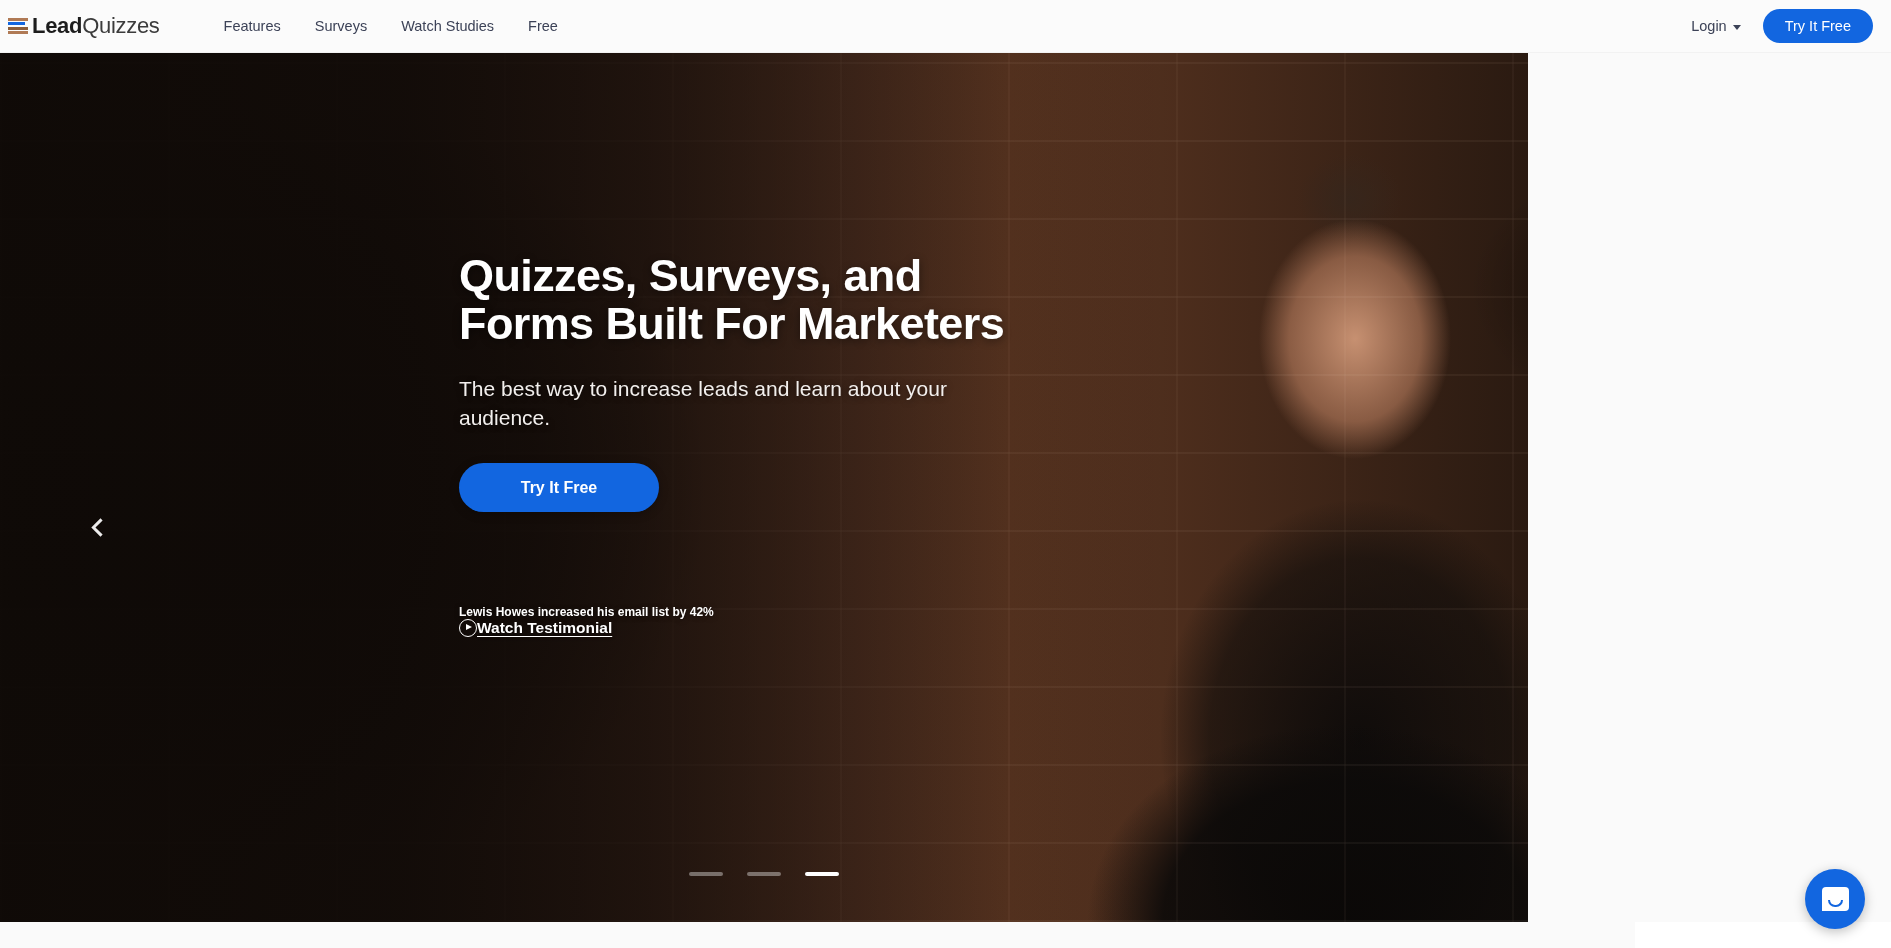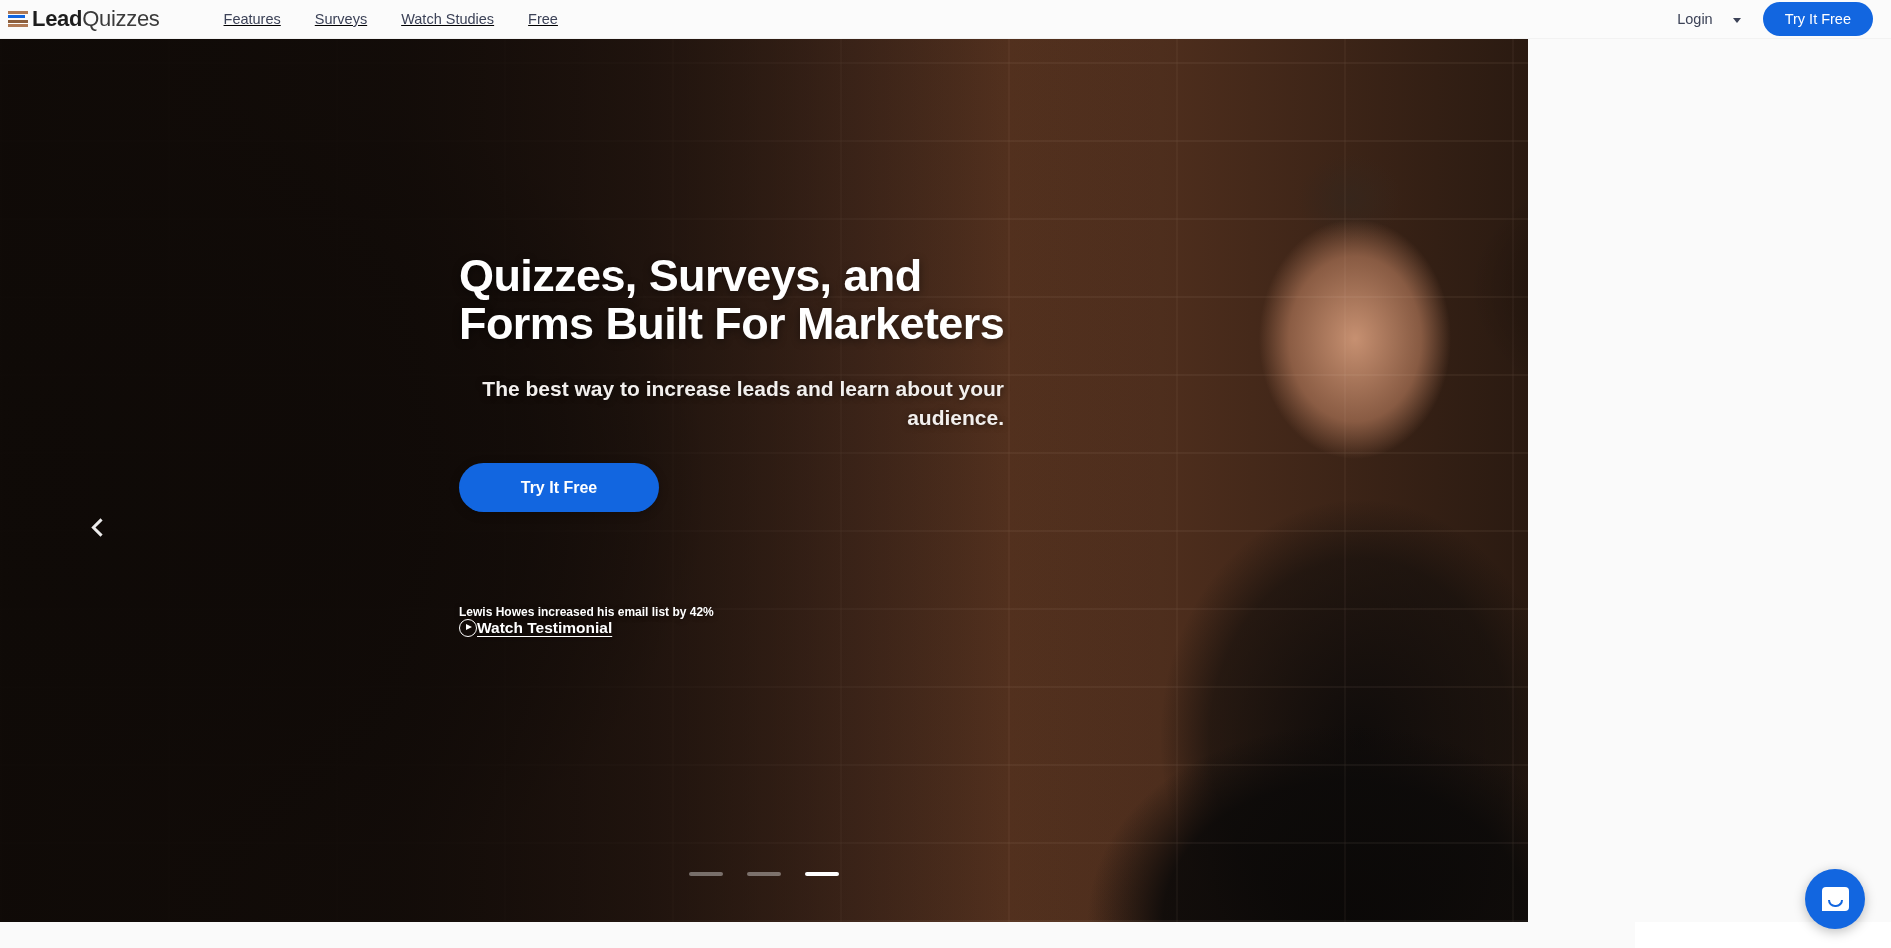--- a/index.html
+++ b/index.html
@@ -9,21 +9,21 @@
     overflow: hidden;
     font-family: "Liberation Sans", sans-serif;
     background: #ffffff;
   }
 
   .page { position: relative; width: 1891px; height: 948px; background:#fafafa; }
 
   
   .navbar {
     position: absolute; top: 0; left: 0;
-    width: 1891px; height: 39px;
+    width: 1891px; height: 53px;
     background: #fbfbfb;
     display: flex; align-items: center;
     z-index: 40;
     border-bottom: 1px solid #f2f2f2;
   }
   .brand {
     display: flex; align-items: center;
     margin-left: 8px; gap: 4px;
     cursor: pointer;
   }
@@ -36,32 +36,32 @@
   .bm2 { background:#1266e0; width: 86% !important; }
   .bm3 { background:#8b5e3c; }
   .bm4 { background:#b07a55; }
   .brand-text {
     font-size: 22px; letter-spacing: -0.3px;
     color: #2b2b2b; white-space: nowrap;
   }
   .brand-text b { font-weight: 700; color:#1d1d1d; }
   .brand-text span { font-weight: 400; color:#3b3b3b; }
 
-  .nav-links { display: flex; align-items: center; gap: 0; margin-left: 47px; text-decoration: underline; }
+  .nav-links { display: flex; align-items: center; gap: 0; margin-left: 47px; }
   .nav-links a {
     font-size: 14.5px; color: #3c4257; text-decoration: none;
     padding: 6px 17px; white-space: nowrap;
   }
 
   .nav-right {
     margin-left: auto; display:flex; align-items:center; gap: 0; padding-right: 18px;
   }
   .login-link {
     font-size: 14.5px; color:#3c4257; text-decoration:none;
-    display:flex; align-items:center; gap:20px; margin-right: 22px;
+    display:flex; align-items:center; gap:6px; margin-right: 22px;
   }
   .caret {
     width:0;height:0;border-left:4.5px solid transparent;border-right:4.5px solid transparent;
     border-top:5px solid #3c4257; display:inline-block; margin-top:2px;
   }
   .btn-try-nav {
     background: #1266e0; color:#fff; border:none;
     font-size: 14.5px; font-weight: 500;
     padding: 9px 22px; border-radius: 22px; cursor:pointer;
     white-space: nowrap; font-family:"Liberation Sans", sans-serif;
@@ -119,25 +119,24 @@
     z-index: 6;
   }
   .hero-title {
     color:#ffffff; font-size: 45px; line-height: 1.06;
     font-weight: 700; letter-spacing: -0.6px;
     text-shadow: 0 2px 8px rgba(0,0,0,0.45);
     white-space: pre-line;
   }
   .hero-sub {
     color:#f2efed; font-size: 21px; line-height: 1.38;
-    margin-top: 28px; font-weight: 700;
+    margin-top: 28px; font-weight: 400;
     text-shadow: 0 1px 6px rgba(0,0,0,0.5);
     max-width: 545px;
     white-space: pre-line;
-    text-align: right;
   }
   .btn-hero {
     margin-top: 30px; width: 200px; height: 49px;
     background:#1266e0; color:#fff; border:none;
     border-radius: 26px; font-size: 16px; font-weight: 700;
     cursor:pointer; font-family:"Liberation Sans", sans-serif;
     box-shadow: 0 2px 10px rgba(0,0,0,0.25);
   }
   .testimonial { margin-top: 93px; }
   .testimonial-line {

